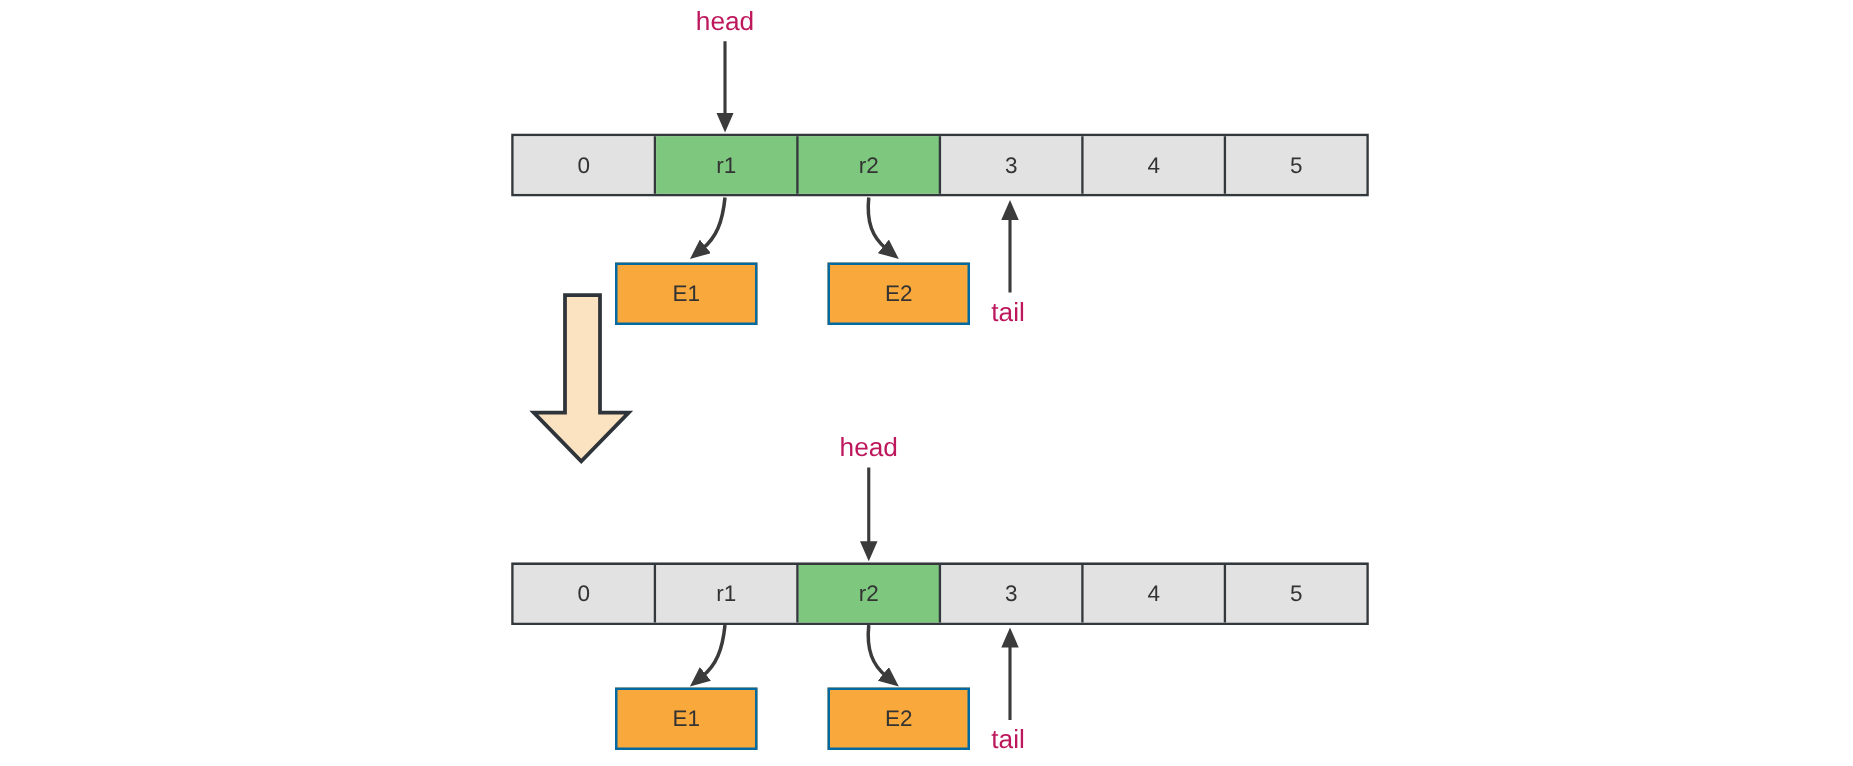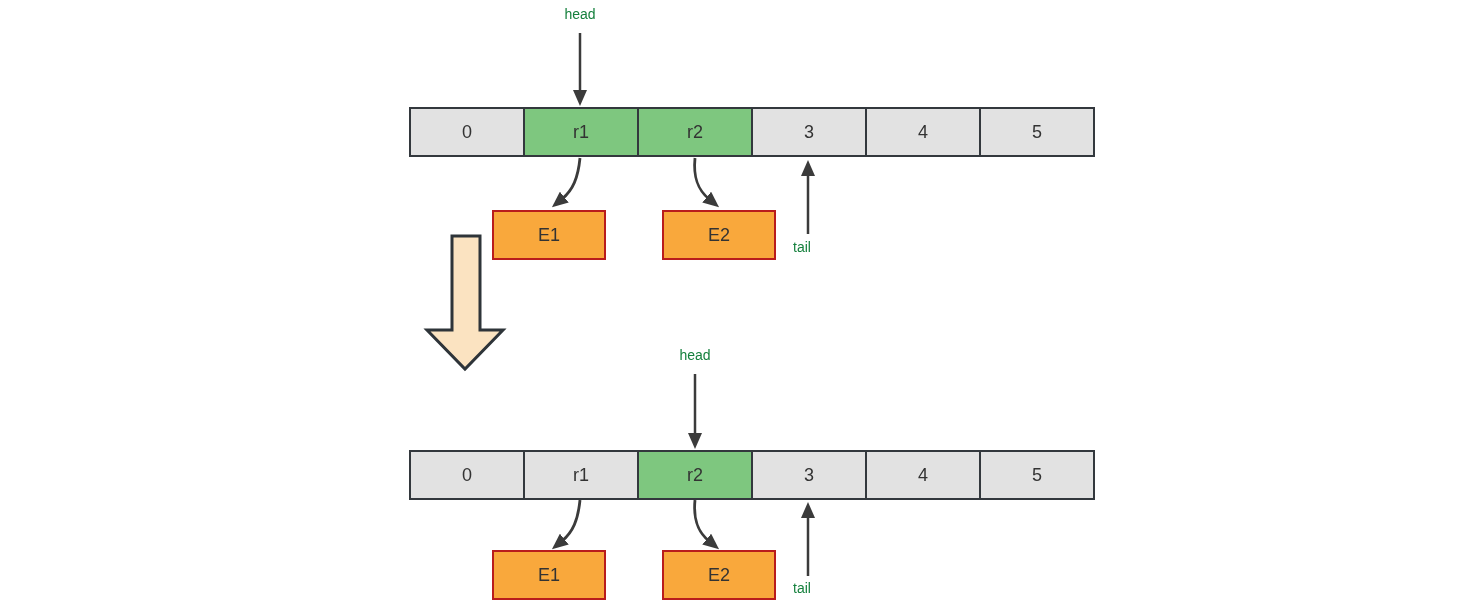--- a/index.html
+++ b/index.html
@@ -48,32 +48,32 @@
     background: #e2e2e2;
     box-sizing: border-box;
   }
   .cell:last-child { border-right: none; }
   .cell.highlight { background: #7ec77f; }
   .ebox {
     position: absolute;
     width: 114px;
     height: 50px;
     background: #f9a83c;
-    border: 2px solid #b91c1c;
+    border: 2px solid #0369a1;
     box-sizing: border-box;
     display: flex;
     align-items: center;
     justify-content: center;
     font-size: 18px;
     z-index: 2;
   }
   .ptr-label {
     position: absolute;
-    font-size: 14px;
-    color: #15803d;
+    font-size: 21px;
+    color: #be185d;
     z-index: 3;
     white-space: nowrap;
   }
   .head-label-top    { left: 540px; top: 6px;   width: 80px; text-align: center; }
   .head-label-bottom { left: 655px; top: 347px; width: 80px; text-align: center; }
   .tail-label-top    { left: 793px; top: 239px; }
   .tail-label-bottom { left: 793px; top: 580px; }
 </style>
 </head>
 <body>

